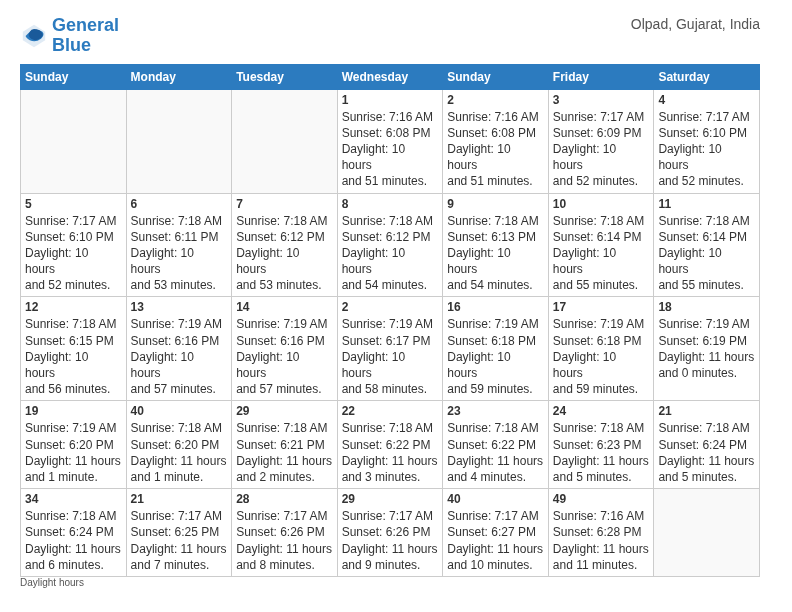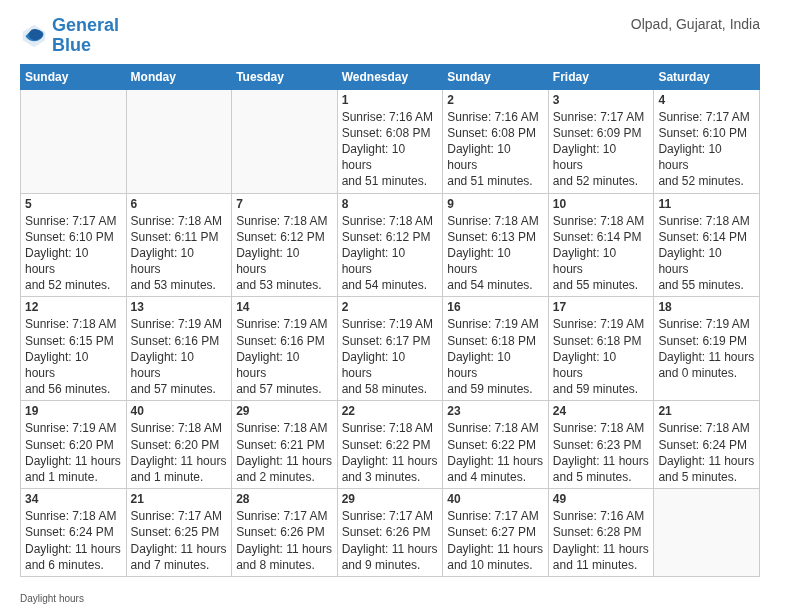--- a/index.html
+++ b/index.html
@@ -88,21 +88,21 @@
       font-size: 12px;
       color: #333;
       line-height: 1.35;
     }
     .empty-cell {
       background: #f9f9f9;
     }
     .footer-note {
       font-size: 10px;
       color: #555;
-      margin-top: 16px;
+      margin-top: 0;
       text-align: left;
     }
   </style>
 </head>
 <body>
 
 <div class="page">
   <div class="header">
     <div class="logo">
       <svg class="logo-icon" viewBox="0 0 40 40">

